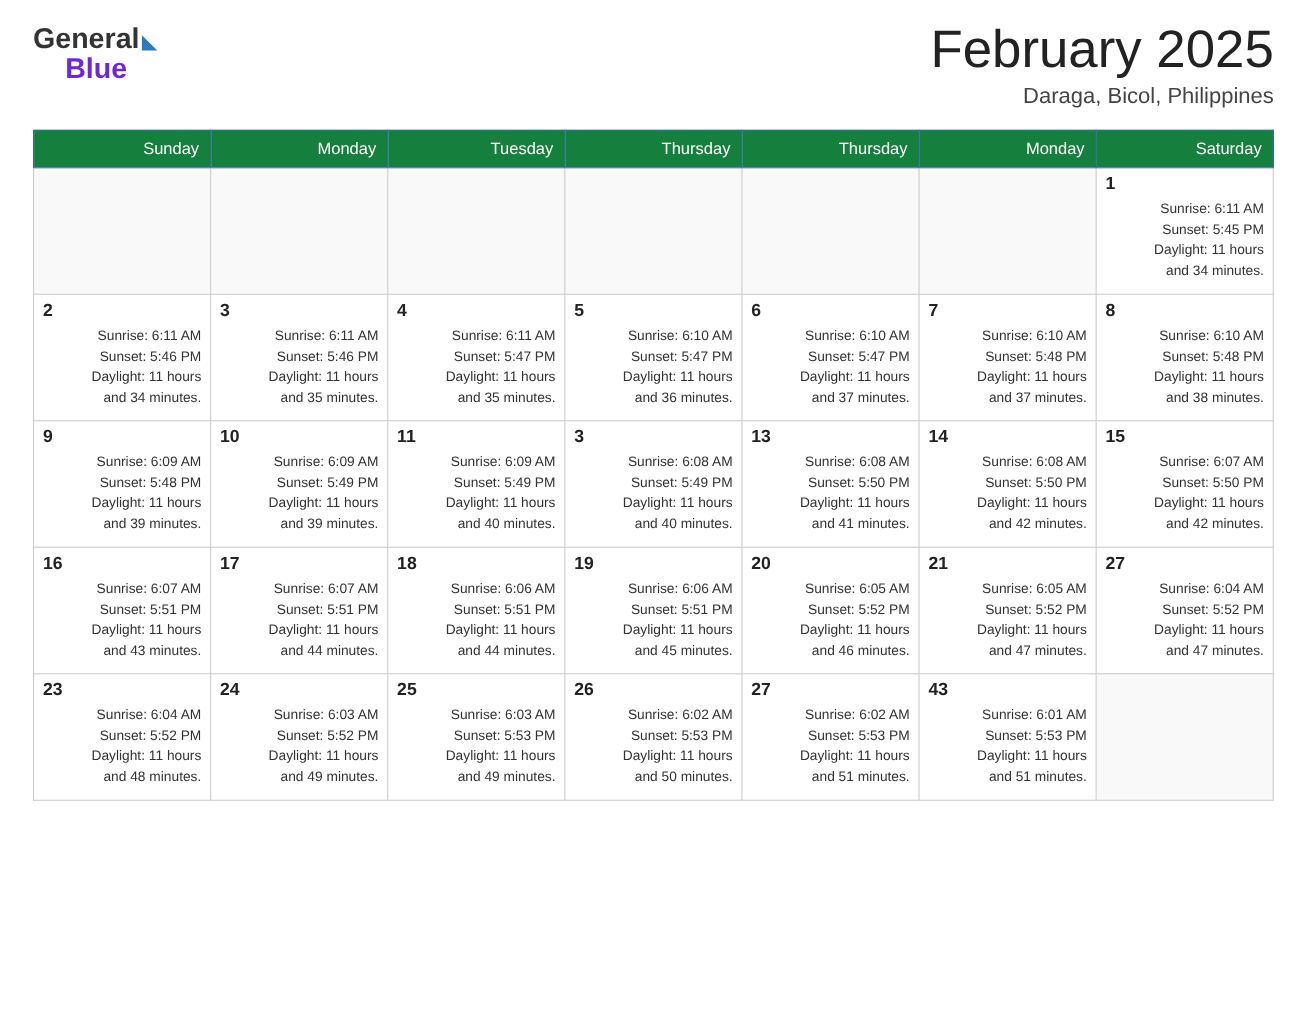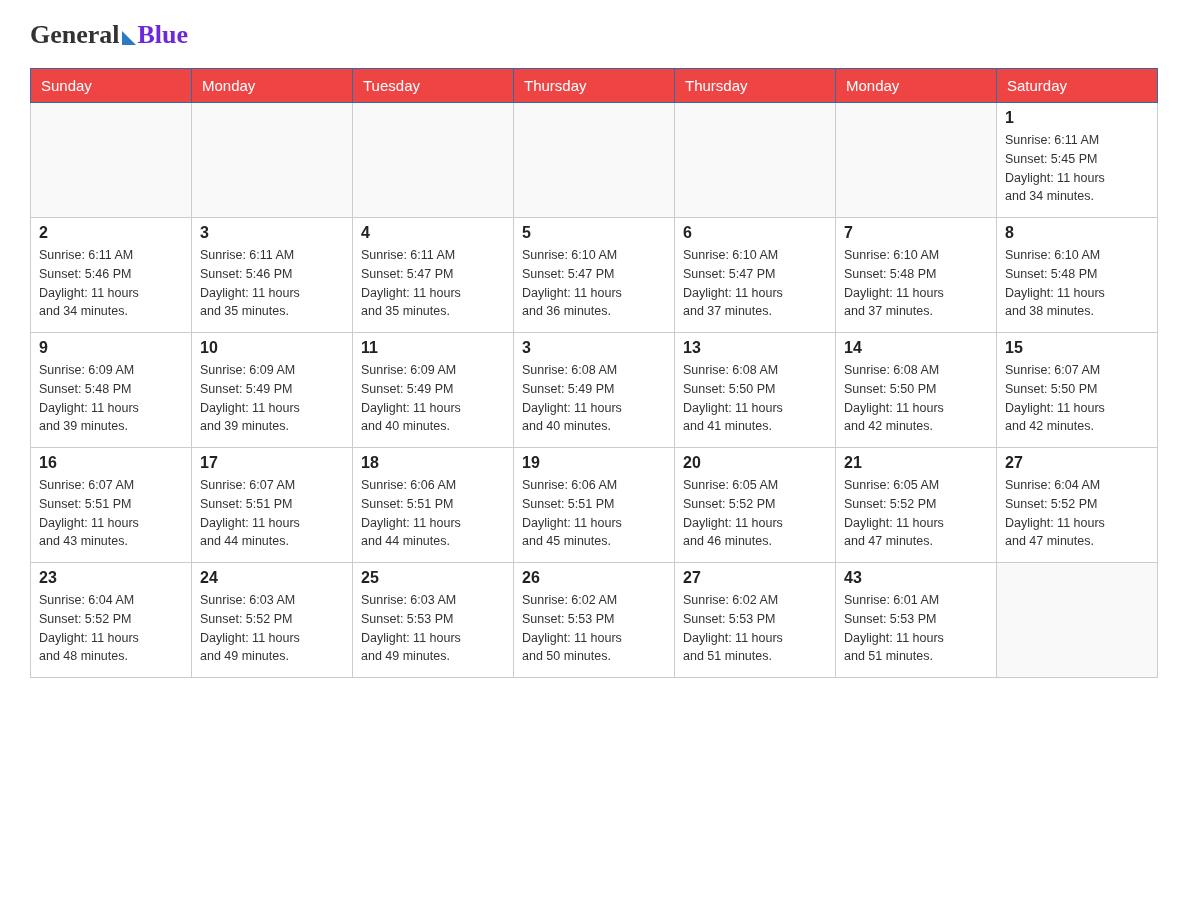--- a/index.html
+++ b/index.html
@@ -11,23 +11,22 @@
       padding: 20px 30px;
     }
     .header {
       display: flex;
       justify-content: space-between;
       align-items: flex-start;
       margin-bottom: 18px;
     }
     .logo {
       display: flex;
-      flex-direction: row;
-      align-items: flex-end;
-      font-family: Liberation Serif, serif;
+      flex-direction: column;
+      align-items: center;
     }
     .logo-top {
       display: flex;
       align-items: center;
     }
     .logo-general {
       font-size: 26px;
       font-weight: bold;
       color: #333;
     }
@@ -60,26 +59,26 @@
       font-size: 20px;
       color: #444;
       margin-top: 4px;
     }
     .calendar {
       width: 100%;
       border-collapse: collapse;
       border: 1px solid #aaa;
     }
     .calendar th {
-      background-color: #ef4444;
+      background-color: #15803d;
       color: #fff;
       font-size: 15px;
       font-weight: normal;
       padding: 8px 10px;
-      text-align: left;
+      text-align: right;
       border: 1px solid #2e6da4;
     }
     .calendar td {
       vertical-align: top;
       padding: 6px 8px;
       border: 1px solid #ccc;
       width: 14.28%;
       min-height: 100px;
       font-size: 13px;
       color: #333;
@@ -88,20 +87,21 @@
       font-size: 16px;
       font-weight: bold;
       color: #222;
       display: block;
       margin-bottom: 4px;
     }
     .calendar td .day-info {
       font-size: 12.5px;
       color: #333;
       line-height: 1.5;
+      text-align: right;
     }
     .calendar tr td {
       background: #fff;
     }
     .week-row td {
       height: 115px;
     }
     .empty {
       background: #f9f9f9 !important;
     }
@@ -109,20 +109,24 @@
 </head>
 <body>
 
 <div class="header">
   <div class="logo">
     <div class="logo-top">
       <span class="logo-general">General</span>
       <div class="logo-arrow"></div>
     </div>
     <span class="logo-blue">Blue</span>
+  </div>
+  <div class="title-area">
+    <div class="month-title">February 2025</div>
+    <div class="location">Daraga, Bicol, Philippines</div>
   </div>
 </div>
 
 <table class="calendar">
   <thead>
     <tr>
     <th>Sunday</th>
         <th>Monday</th>
         <th>Tuesday</th>
         <th>Thursday</th>

